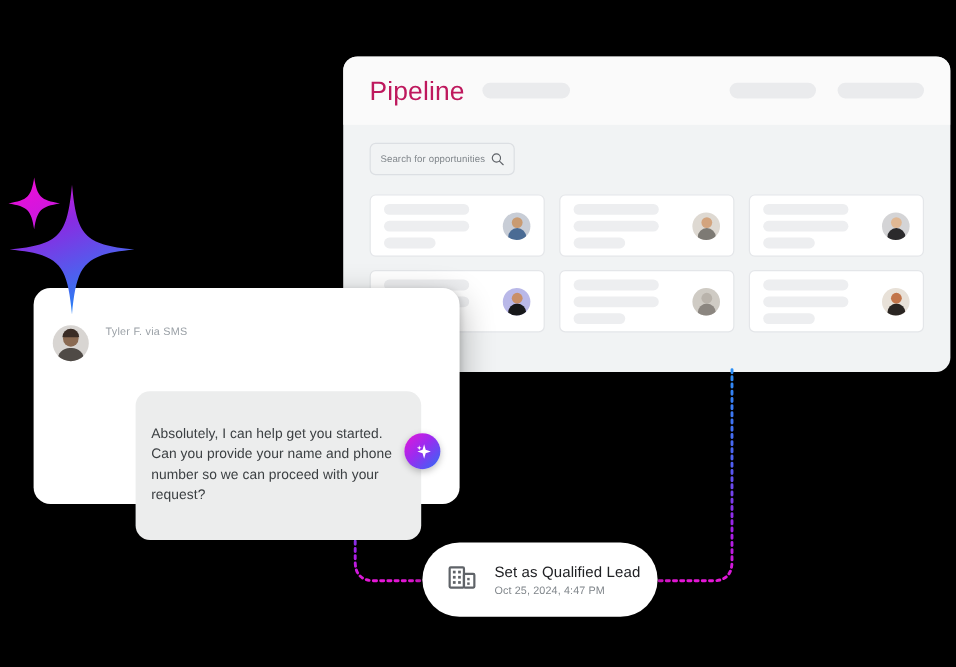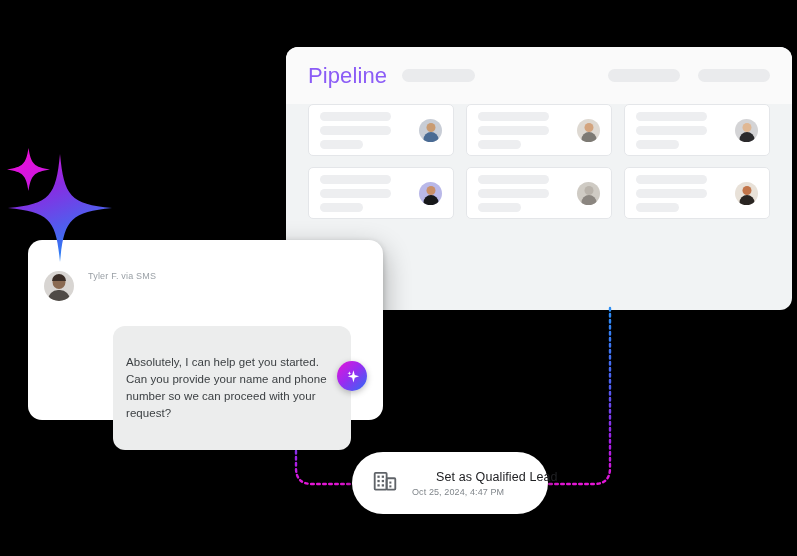--- a/index.html
+++ b/index.html
@@ -31,21 +31,21 @@
   .pipeline-header {
     height: 57px;
     background: #fafafa;
     display: flex;
     align-items: center;
     padding: 0 22px;
     box-sizing: border-box;
   }
   .pipeline-title {
     font-size: 22px;
-    color: #8b5cf6;
+    color: #be185d;
     font-weight: 400;
     letter-spacing: 0.1px;
     white-space: nowrap;
   }
   .skel {
     background: #eaebed;
     border-radius: 7px;
     height: 13px;
   }
   .hdr-skel-1 { width: 73px; margin-left: 15px; }
@@ -257,21 +257,20 @@
     z-index: 10;
   }
   .lead-icon { flex: 0 0 auto; margin-right: 14px; }
   .lead-text { display: flex; flex-direction: column; gap: 3px; }
   .lead-title {
     font-size: 12.5px;
     color: #202124;
     font-weight: 400;
     letter-spacing: 0.1px;
     white-space: nowrap;
-    margin-left: 24px;
   }
   .lead-time {
     font-size: 9px;
     color: #80868b;
     letter-spacing: 0.1px;
     white-space: nowrap;
   }
 </style>
 </head>
 <body>
@@ -311,20 +310,31 @@
   <div class="pipeline-header">
     <div class="pipeline-title">Pipeline</div>
     <div class="skel hdr-skel-1"></div>
     <div class="hdr-spacer"></div>
     <div class="skel hdr-skel-2"></div>
     <div class="skel hdr-skel-3"></div>
   </div>
 
   <div class="pipeline-body">
 
+    <div class="search-row">
+      <div class="search-box">
+        <span class="search-placeholder">Search for opportunities</span>
+        <span class="search-icon">
+          <svg width="11" height="11" viewBox="0 0 16 16">
+            <circle cx="6.8" cy="6.8" r="5" fill="none" stroke="#5f6368" stroke-width="1.4"></circle>
+            <line x1="10.5" y1="10.5" x2="15" y2="15" stroke="#5f6368" stroke-width="1.4" stroke-linecap="round"></line>
+          </svg>
+        </span>
+      </div>
+    </div>
 
     <div class="card-grid">
 
       <div class="opp-card">
         <div class="card-lines">
           <div class="skel cl-1"></div>
           <div class="skel cl-2"></div>
           <div class="skel cl-3"></div>
         </div>
         <div class="avatar" style="background:#c8cdd6">

